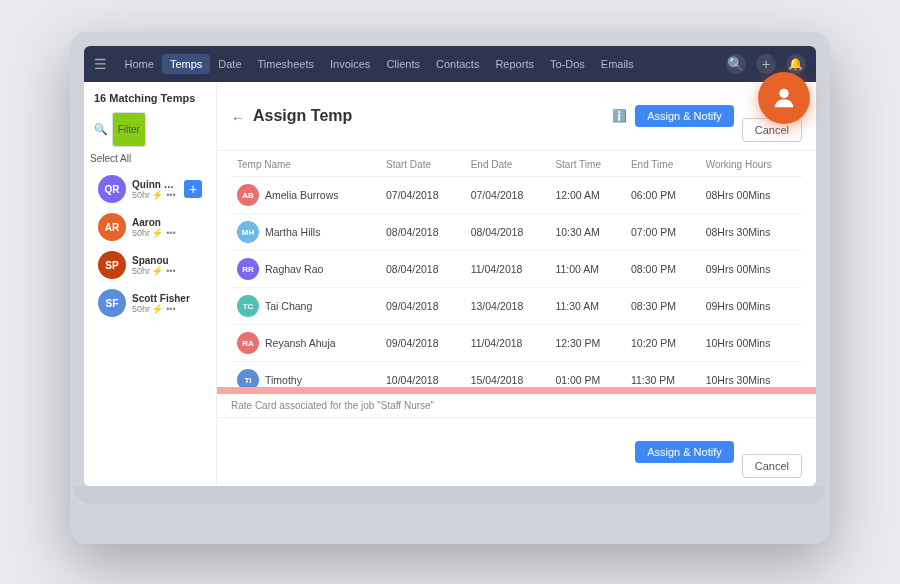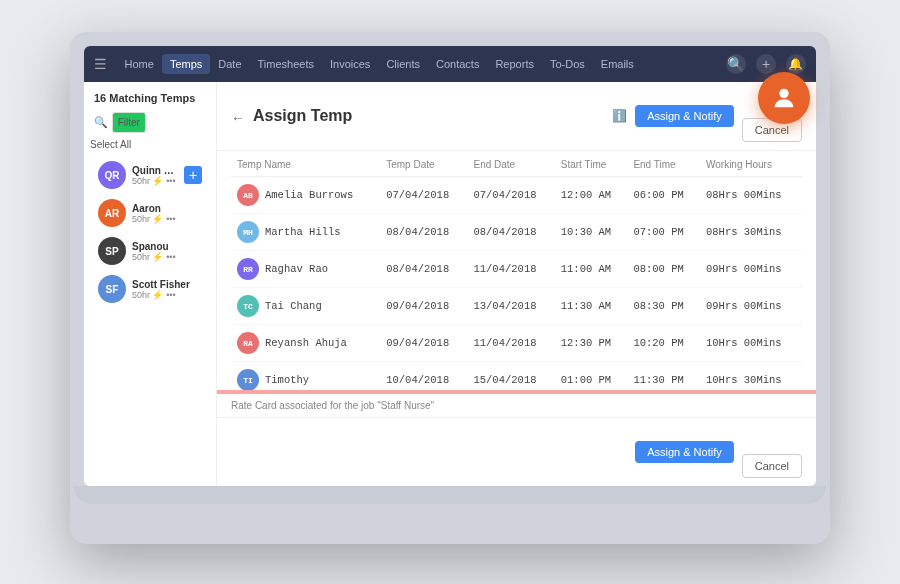--- a/index.html
+++ b/index.html
@@ -127,24 +127,24 @@
     }
 
     .sidebar-search-icon {
       color: #999;
       font-size: 11px;
     }
 
     .filter-btn {
       font-size: 10px;
       color: #555;
-      background: #22c55e;
+      background: #84cc16;
       border: 1px solid #ddd;
       border-radius: 3px;
-      padding: 4px 5px;
+      padding: 11px 5px;
       cursor: pointer;
     }
 
     .select-all-row {
       padding: 0 10px 6px 6px;
       font-size: 10px;
       color: #555;
     }
 
     .temp-list-item {
@@ -288,21 +288,20 @@
 
     tbody tr {
       border-bottom: 1px solid #f5f5f5;
     }
 
     tbody td {
       padding: 7px 6px;
       color: #444;
       font-size: 10.5px;
       white-space: nowrap;
-      font-family: Liberation Mono, monospace;
     }
 
     .td-name {
       display: flex;
       align-items: center;
       gap: 6px;
     }
 
     .row-avatar {
       width: 22px;
@@ -314,21 +313,21 @@
       justify-content: center;
       font-size: 8px;
       color: #fff;
       font-weight: 600;
     }
 
     .footer-note {
       padding: 6px 14px;
       font-size: 10px;
       color: #888;
-      border-top: 4px solid #fca5a5;
+      border-top: 7px solid #fca5a5;
     }
 
     .footer-actions {
       display: flex;
       align-items: center;
       justify-content: flex-end;
       padding: 8px 14px;
       gap: 8px;
       border-top: 1px solid #eee;
     }
@@ -402,21 +401,21 @@
                 <div class="add-btn">+</div>
               </div>
               <div class="temp-list-item">
                 <div class="avatar" style="background: rgb(232, 99, 42);">AR</div>
                 <div class="temp-info">
                   <div class="temp-name">Aaron</div>
                   <div class="temp-meta">50hr ⚡ •••</div>
                 </div>
               </div>
               <div class="temp-list-item">
-                <div class="avatar" style="background: #404040;">SP</div>
+                <div class="avatar" style="background: #c2410c;">SP</div>
                 <div class="temp-info">
                   <div class="temp-name">Spanou</div>
                   <div class="temp-meta">50hr ⚡ •••</div>
                 </div>
               </div>
               <div class="temp-list-item">
                 <div class="avatar" style="background: rgb(91, 141, 217);">SF</div>
                 <div class="temp-info">
                   <div class="temp-name">Scott Fisher</div>
                   <div class="temp-meta">50hr ⚡ •••</div>
@@ -433,21 +432,21 @@
             <span class="info-icon">ℹ️</span>
             <button class="btn-assign">Assign &amp; Notify</button>
             <button class="btn-cancel">Cancel</button>
           </div>
 
           <div class="table-container">
             <table>
               <thead>
                 <tr id="table-header-row">
                     <th>Temp Name</th>
-                    <th>Temp Date</th>
+                    <th>Start Date</th>
                     <th>End Date</th>
                     <th>Start Time</th>
                     <th>End Time</th>
                     <th>Working Hours</th>
                   </tr>
               </thead>
               <tbody id="table-body">
               <tr>
                     <td>
                       <div class="td-name">

